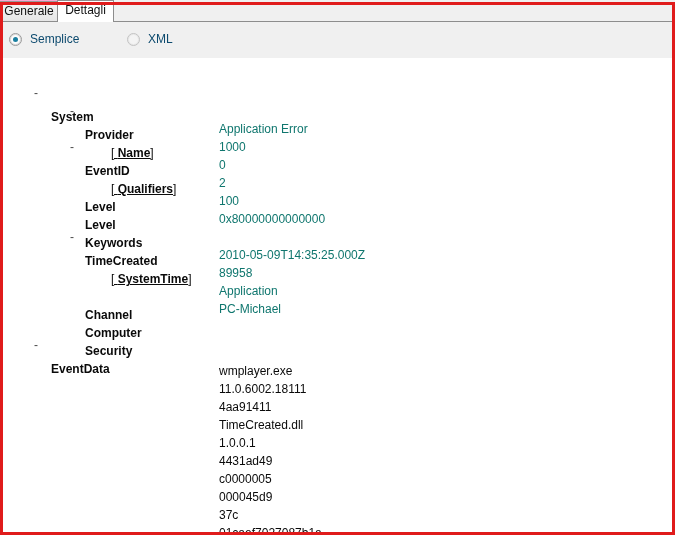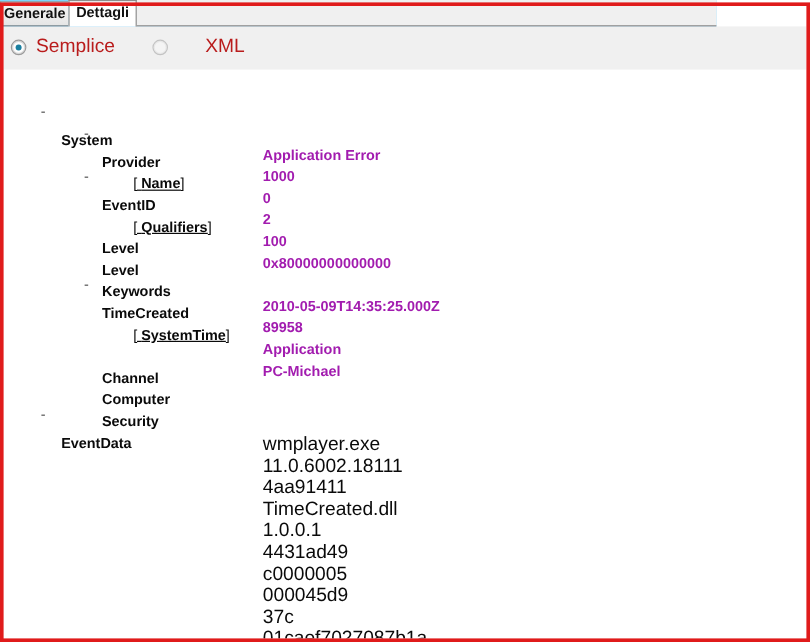--- a/index.html
+++ b/index.html
@@ -38,26 +38,25 @@
     border-top-width: 3px;
     pointer-events: none;
     z-index: 40;
   }
 
   
   #tabstrip {
     position: absolute;
     left: 0;
     top: 0;
-    width: 597px;
+    width: 675px;
     height: 22px;
-    background: #7dd3fc;
+    background: #f9a8d4;
     box-sizing: border-box;
     z-index: 20;
-    font-weight: bold;
   }
   #tabstrip .strip-rest {
     position: absolute;
     left: 113px;
     right: 0;
     top: 0;
     bottom: 0;
     background: #f0f0f0;
     border-bottom: 1px solid #8d8d8d;
     box-sizing: border-box;
@@ -110,21 +109,21 @@
     z-index: 15;
   }
   .radio-row {
     position: absolute;
     top: 9px;
     display: flex;
     align-items: center;
     height: 16px;
   }
   #radio-simple { left: 6px; }
-  #radio-xml { left: 124px; gap: 23px; }
+  #radio-xml { left: 124px; }
 
   .radio-mark {
     width: 13px;
     height: 13px;
     border-radius: 50%;
     box-sizing: border-box;
     position: relative;
     flex: 0 0 auto;
   }
   .radio-mark.on {
@@ -143,22 +142,22 @@
     border-radius: 50%;
     background: #1a7fa0;
   }
   .radio-mark.off {
     background: #f4f4f4;
     border: 1px solid #c3c3c3;
     box-shadow: inset 0 0 0 1px #e8e8e8;
   }
   .radio-label {
     margin-left: 8px;
-    font-size: 16px;
-    color: #b91c1c;
+    font-size: 12px;
+    color: #0c4a6e;
     white-space: nowrap;
     text-align: center;
   }
 
   
   #detail-pane {
     position: absolute;
     left: 3px;
     top: 58px;
     width: 669px;
@@ -201,22 +200,22 @@
     color: #0a0a0a;
   }
   .node-label.bold { font-weight: bold; margin-top: 24px; }
   .node-label .brk { font-weight: normal; }
   .node-value {
     position: absolute;
     left: 198px;
     top: 0;
     font-size: 12px;
     line-height: 18px;
-    color: #a21caf;
-    font-weight: bold;
+    color: #0f766e;
+    font-weight: normal;
   }
 
   
   .lvl1 .twisty { left: 10px; }
   .lvl1 .node-label { left: 30px; }
   .lvl2 .twisty { left: 46px; }
   .lvl2 .node-label { left: 64px; }
   .lvl3 .node-label { left: 90px; text-decoration: underline; }
 
   .data-block {
@@ -225,21 +224,21 @@
   .data-line {
     position: relative;
     height: 18px;
     line-height: 18px;
     white-space: nowrap;
   }
   .data-line span {
     position: absolute;
     left: 198px;
     top: 0;
-    font-size: 16px;
+    font-size: 12px;
     line-height: 18px;
   }
 </style>
 </head>
 <body>
 
 <div id="window">
 
   <div id="tabstrip">
     <div class="strip-rest"></div>

